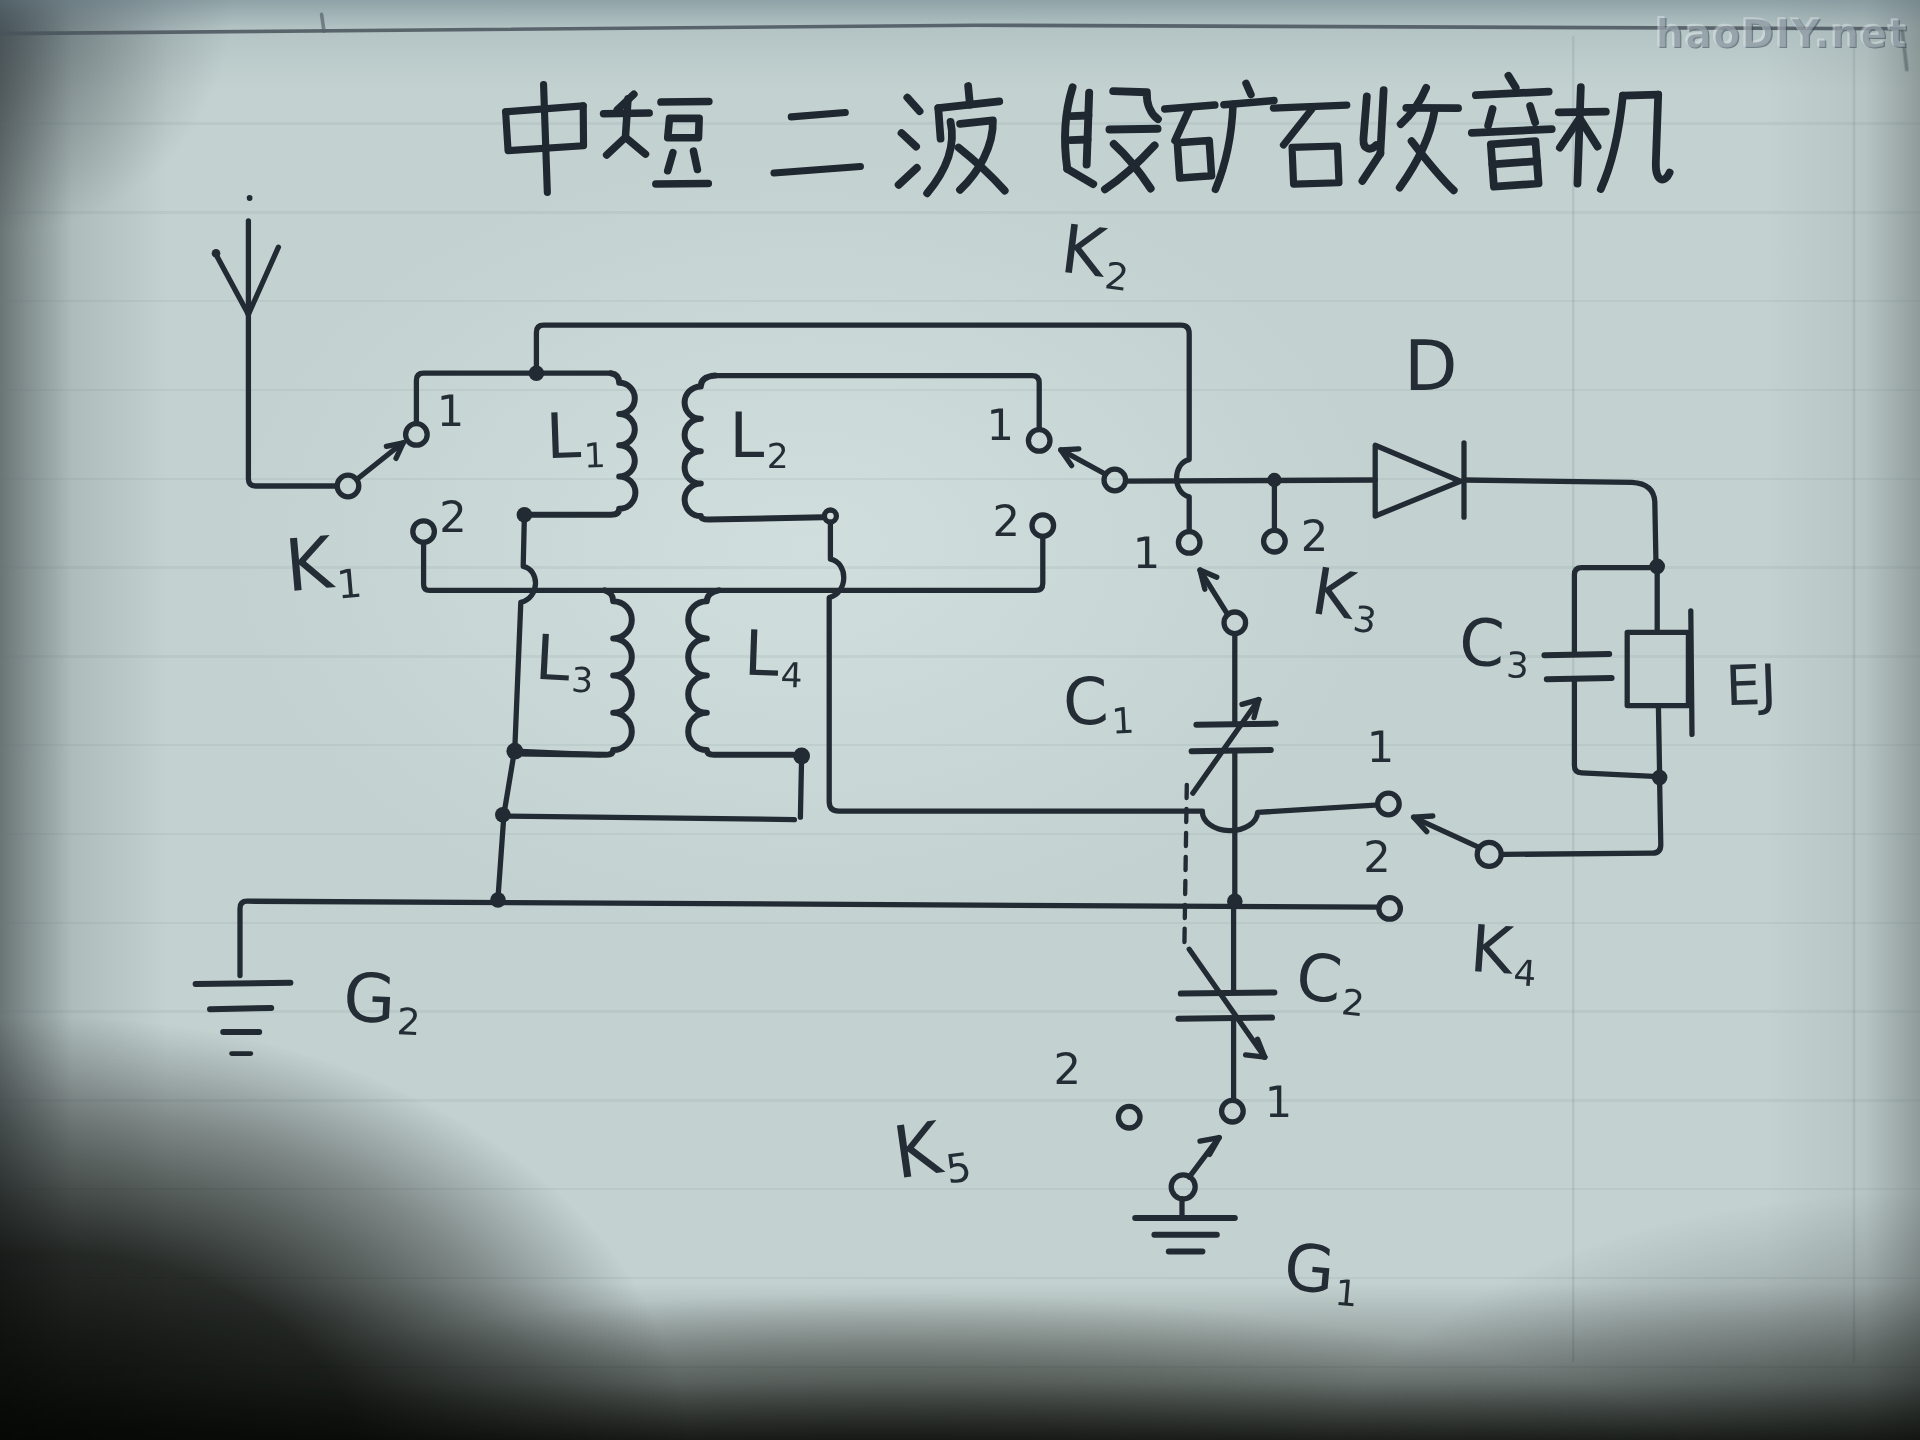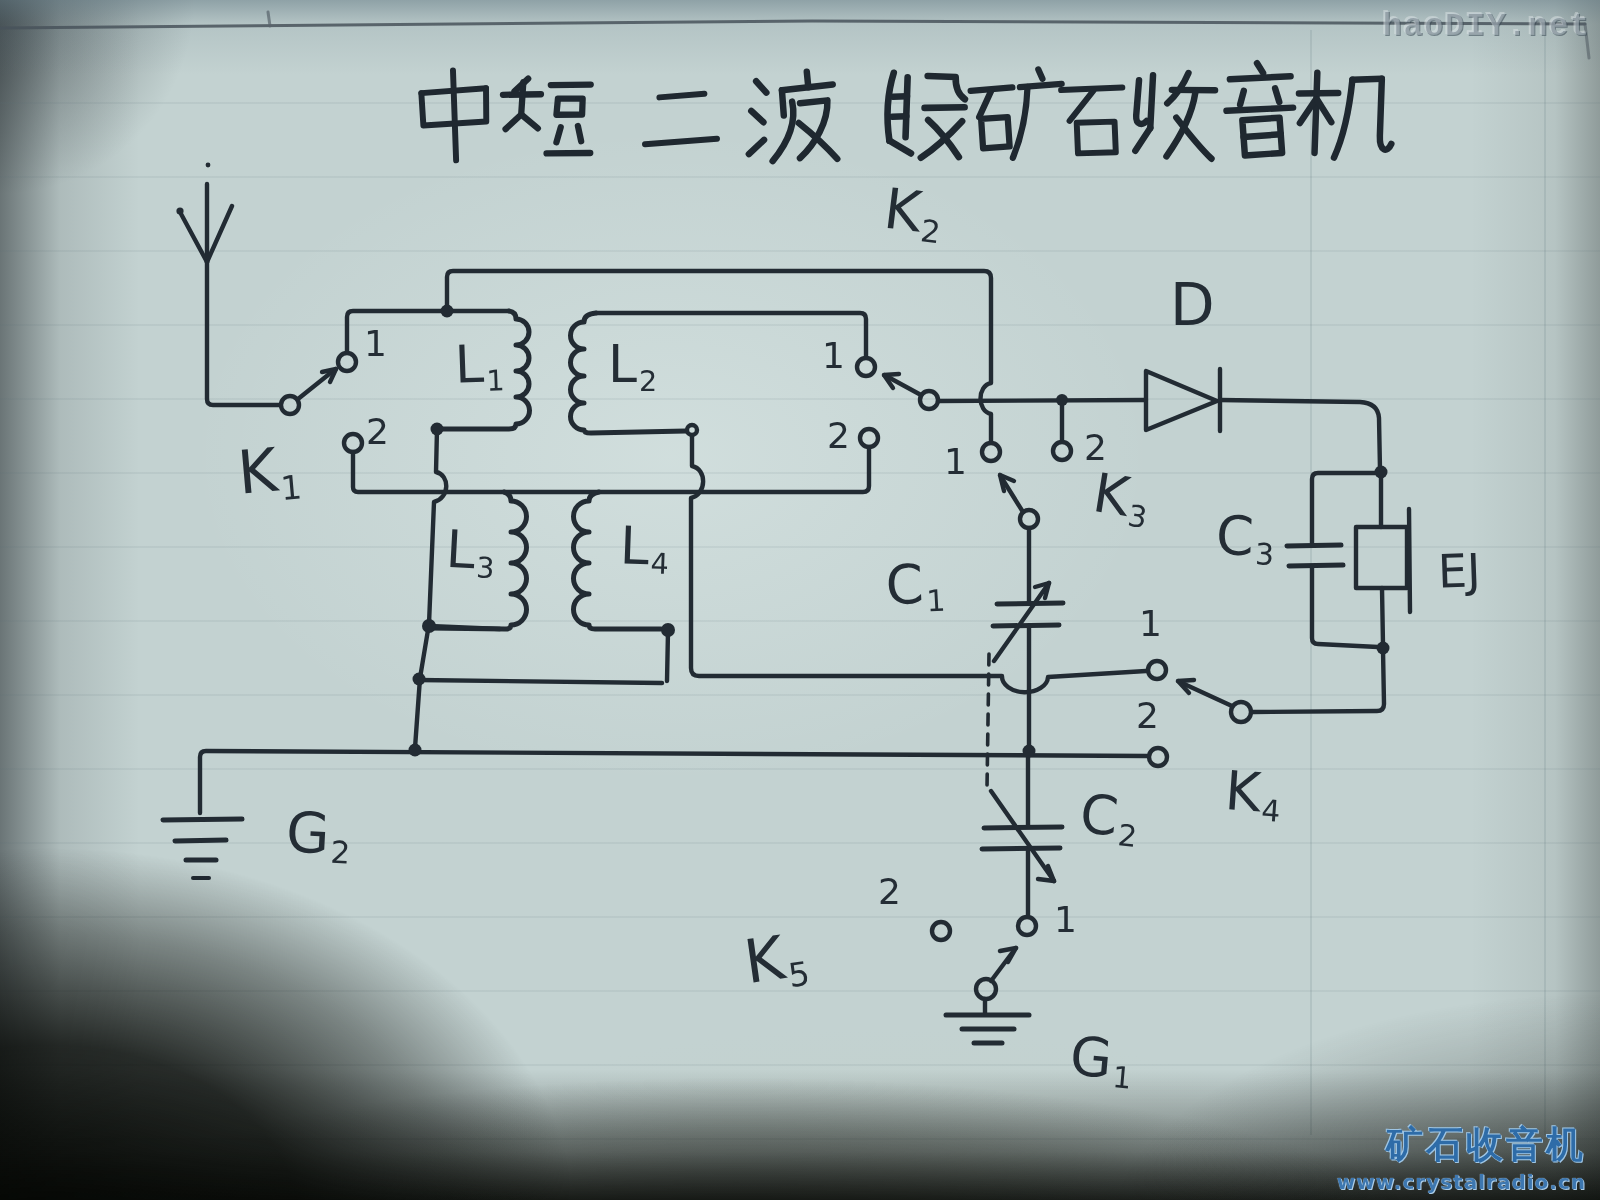--- a/index.html
+++ b/index.html
@@ -22,21 +22,21 @@
   .num{position:absolute;color:#242d35;font-size:36px;line-height:1;}
   .title-text{position:absolute;left:395px;top:58px;width:960px;font-size:96px;letter-spacing:4px;
     color:transparent;pointer-events:none;}
   .shade{position:absolute;left:0;top:0;width:1600px;height:1200px;pointer-events:none;
     background:
       radial-gradient(ellipse 660px 470px at 3% 102%, rgba(5,7,4,0.97) 0%, rgba(5,7,4,0.82) 38%, rgba(5,7,4,0.38) 62%, rgba(5,7,4,0) 80%),
       radial-gradient(ellipse 950px 240px at 46% 105%, rgba(9,11,7,0.7) 0%, rgba(9,11,7,0.22) 55%, rgba(9,11,7,0) 76%),
       radial-gradient(ellipse 720px 380px at 100% 105%, rgba(10,13,9,0.62) 0%, rgba(10,13,9,0) 70%),
       linear-gradient(to top, rgba(6,8,5,0.85) 0px, rgba(6,8,5,0.4) 48px, rgba(6,8,5,0) 130px);}
   .wm-top{position:absolute;right:10px;top:8px;font-size:33px;font-weight:bold;letter-spacing:1px;
-    color:rgba(195,208,215,0.42);text-shadow:1px 1px 0 rgba(55,70,80,.55), -1px -1px 0 rgba(255,255,255,.3);font-family:Liberation Mono, monospace;}
+    color:rgba(195,208,215,0.42);text-shadow:1px 1px 0 rgba(55,70,80,.55), -1px -1px 0 rgba(255,255,255,.3);}
   .wm-bottom{position:absolute;right:14px;bottom:6px;text-align:right;}
   .wm-line1{font-size:37px;font-weight:bold;letter-spacing:3px;color:#2e6ca8;
     text-shadow:0 0 1px #bfdcf2, 1px 1px 0 #9cc4e4, -1px -1px 0 #9cc4e4;}
   .wm-line2{font-size:20px;font-weight:bold;letter-spacing:1px;color:#3d77b0;
     text-shadow:0 0 1px #d6e9f8, 1px 1px 0 #a9cce8;}
 </style>
 </head>
 <body>
 
 <div id="stage">
@@ -308,17 +308,13 @@
   <span class="num" style="left:1139px;top:606px;">1</span>
   <span class="num" style="left:1136px;top:698px;">2</span>
   <span class="num" style="left:1054px;top:902px;">1</span>
   <span class="num" style="left:878px;top:874px;">2</span>
 
   <div class="title-text">中短二波段矿石收音机</div>
 
   <div class="shade"></div>
 
   <div class="wm-top">haoDIY.net</div>
-  <div class="wm-bottom">
-    <div class="wm-line1">矿石收音机</div>
-    <div class="wm-line2">www.crystalradio.cn</div>
-  </div>
 </div>
 
 </body></html>

